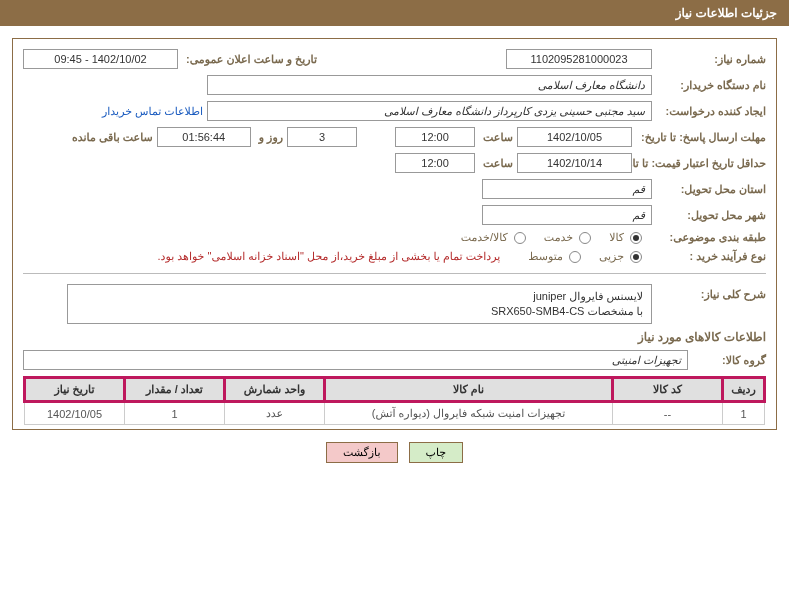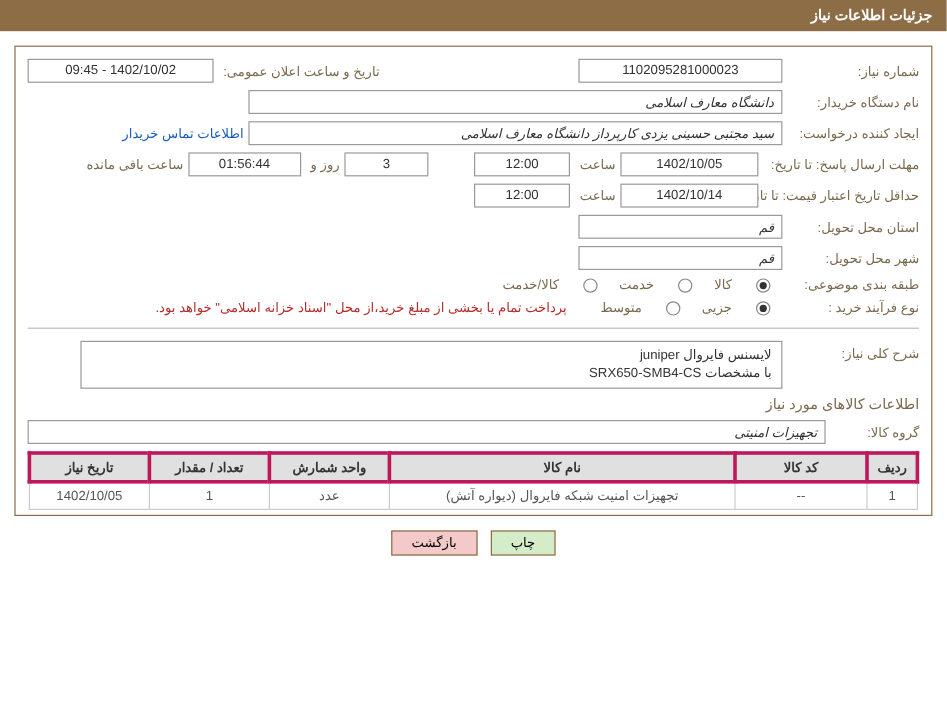--- a/index.html
+++ b/index.html
@@ -31,20 +31,21 @@
   align-items: center;
   margin-bottom: 6px;
   gap: 4px;
 }
 .label {
   color: #7a6a4f;
   font-size: 11px;
   text-align: right;
   white-space: nowrap;
   padding-left: 4px;
+  font-weight: bold;
 }
 .field {
   border: 1px solid #999;
   background: #fff;
   padding: 2px 6px;
   font-size: 11px;
   height: 20px;
   display: inline-flex;
   align-items: center;
   text-align: right;
@@ -59,21 +60,21 @@
 }
 .radio-group {
   display: flex;
   gap: 18px;
   align-items: center;
   padding-right: 10px;
 }
 .radio-item {
   display: flex;
   align-items: flex-end;
-  gap: 20px;
+  gap: 6px;
   color: #7a6a4f;
 }
 .radio-circle {
   width: 12px;
   height: 12px;
   border: 1px solid #888;
   border-radius: 50%;
   display: inline-flex;
   align-items: center;
   justify-content: center;
@@ -90,21 +91,21 @@
   color: #b52d2d;
   font-size: 11px;
 }
 .section-divider {
   border: none;
   border-top: 1px solid #bbb;
   margin: 10px 0;
 }
 .section-title {
   color: #7a6a4f;
-  font-weight: normal;
+  font-weight: bold;
   font-size: 12px;
   margin: 6px 0;
 }
 .big-field {
   border: 1px solid #999;
   padding: 4px 8px;
   width: 585px;
   height: 40px;
   text-align: right;
   font-size: 11px;
@@ -194,21 +195,21 @@
 
 <div class="content-layer">
 <div class="header-bar">
   <span>جزئیات اطلاعات نیاز</span>
 </div>
 
 <div class="main-panel">
 
   <div class="row">
     <span class="label c-label-1">شماره نیاز:</span>
-    <span class="field" style="width:170px">1102095281000023</span>
+    <span class="field" style="width:146px">1102095281000023</span>
     <span class="spacer"></span>
     <span class="label">تاریخ و ساعت اعلان عمومی:</span>
     <span class="field" style="width:155px">1402/10/02 - 09:45</span>
   </div>
 
   <div class="row">
     <span class="label c-label-1">نام دستگاه خریدار:</span>
     <span class="field field-wide" style="width:445px;flex:none">دانشگاه معارف اسلامی</span>
   </div>
 

